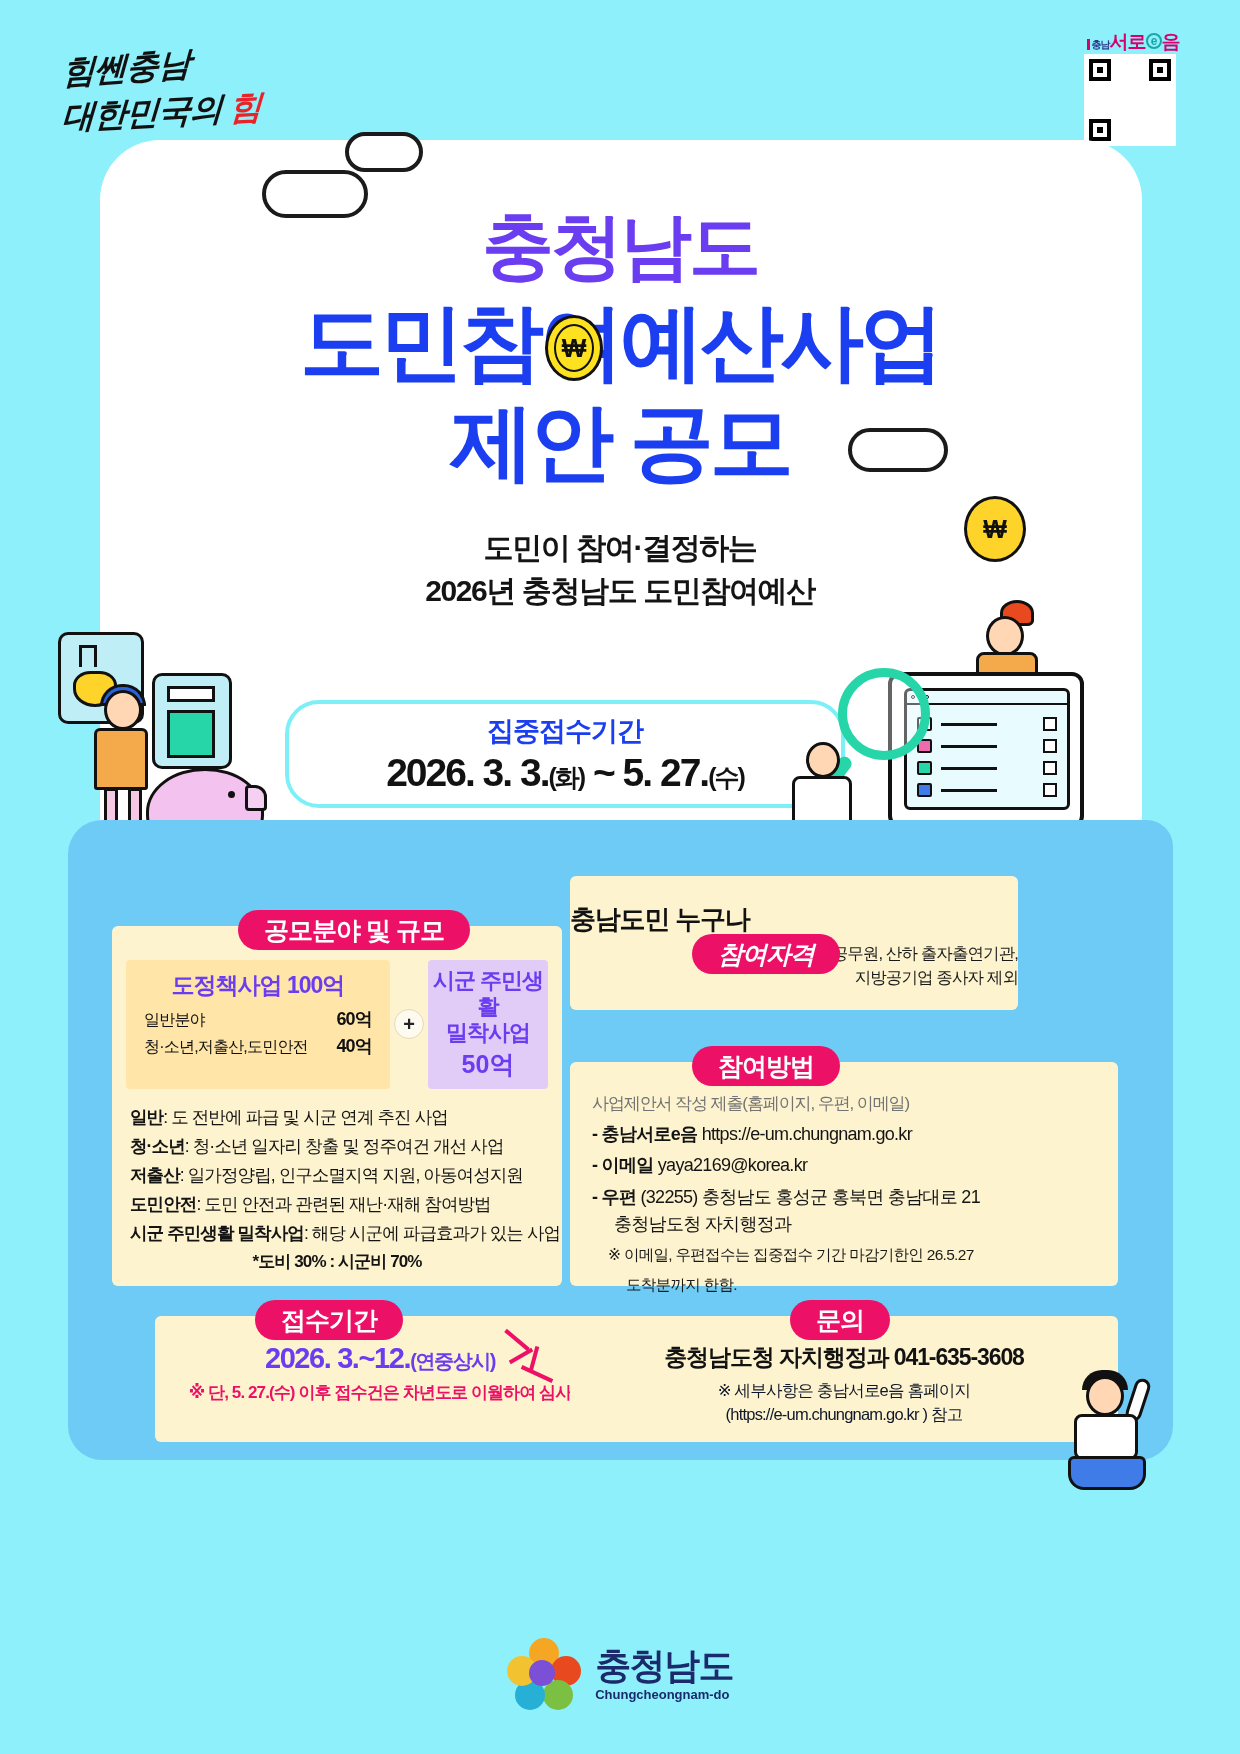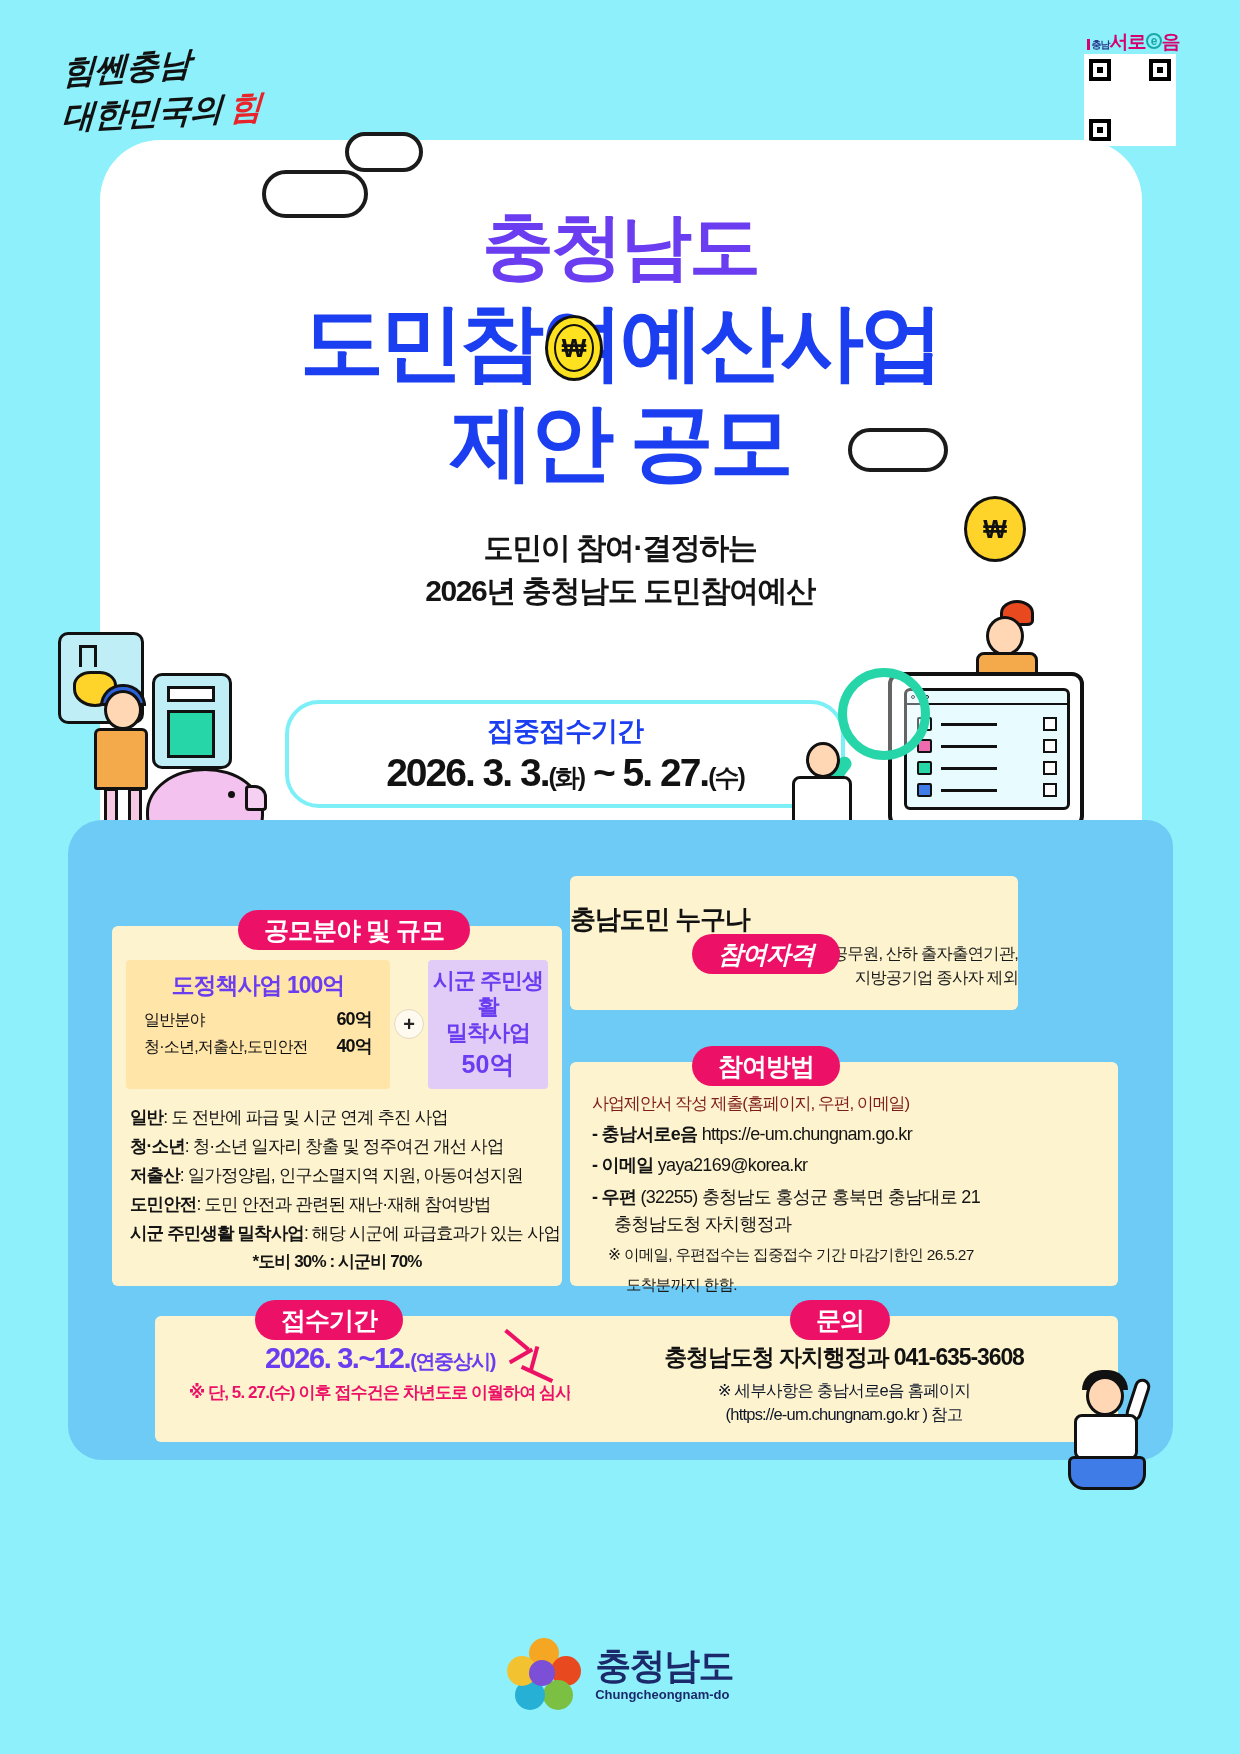--- a/index.html
+++ b/index.html
@@ -213,21 +213,21 @@
     font-size: 26px; font-weight: 900; color: #121212;
     letter-spacing: -1.2px; margin-top: 26px;
   }
   .note-line {
     font-size: 16.5px; color: #1a1a1a; letter-spacing: -0.9px;
     line-height: 1.44; margin-top: 5px; text-align: right;
   }
 
   .method-head {
     margin: 26px 0 0 22px; font-size: 23px; font-weight: 900;
-    color: #7f1d1d; letter-spacing: -1.1px;
+    color: #737373; letter-spacing: -1.1px;
   }
   .method-head span { font-size: 17px; font-weight: 400; }
   .method-row {
     margin: 7px 0 0 22px; font-size: 18px; color: #141414;
     letter-spacing: -0.7px; line-height: 1.35;
   }
   .method-row b { font-weight: 900; }
   .method-sub {
     margin: 3px 0 0 44px; font-size: 18px; color: #141414;
     letter-spacing: -0.7px;

